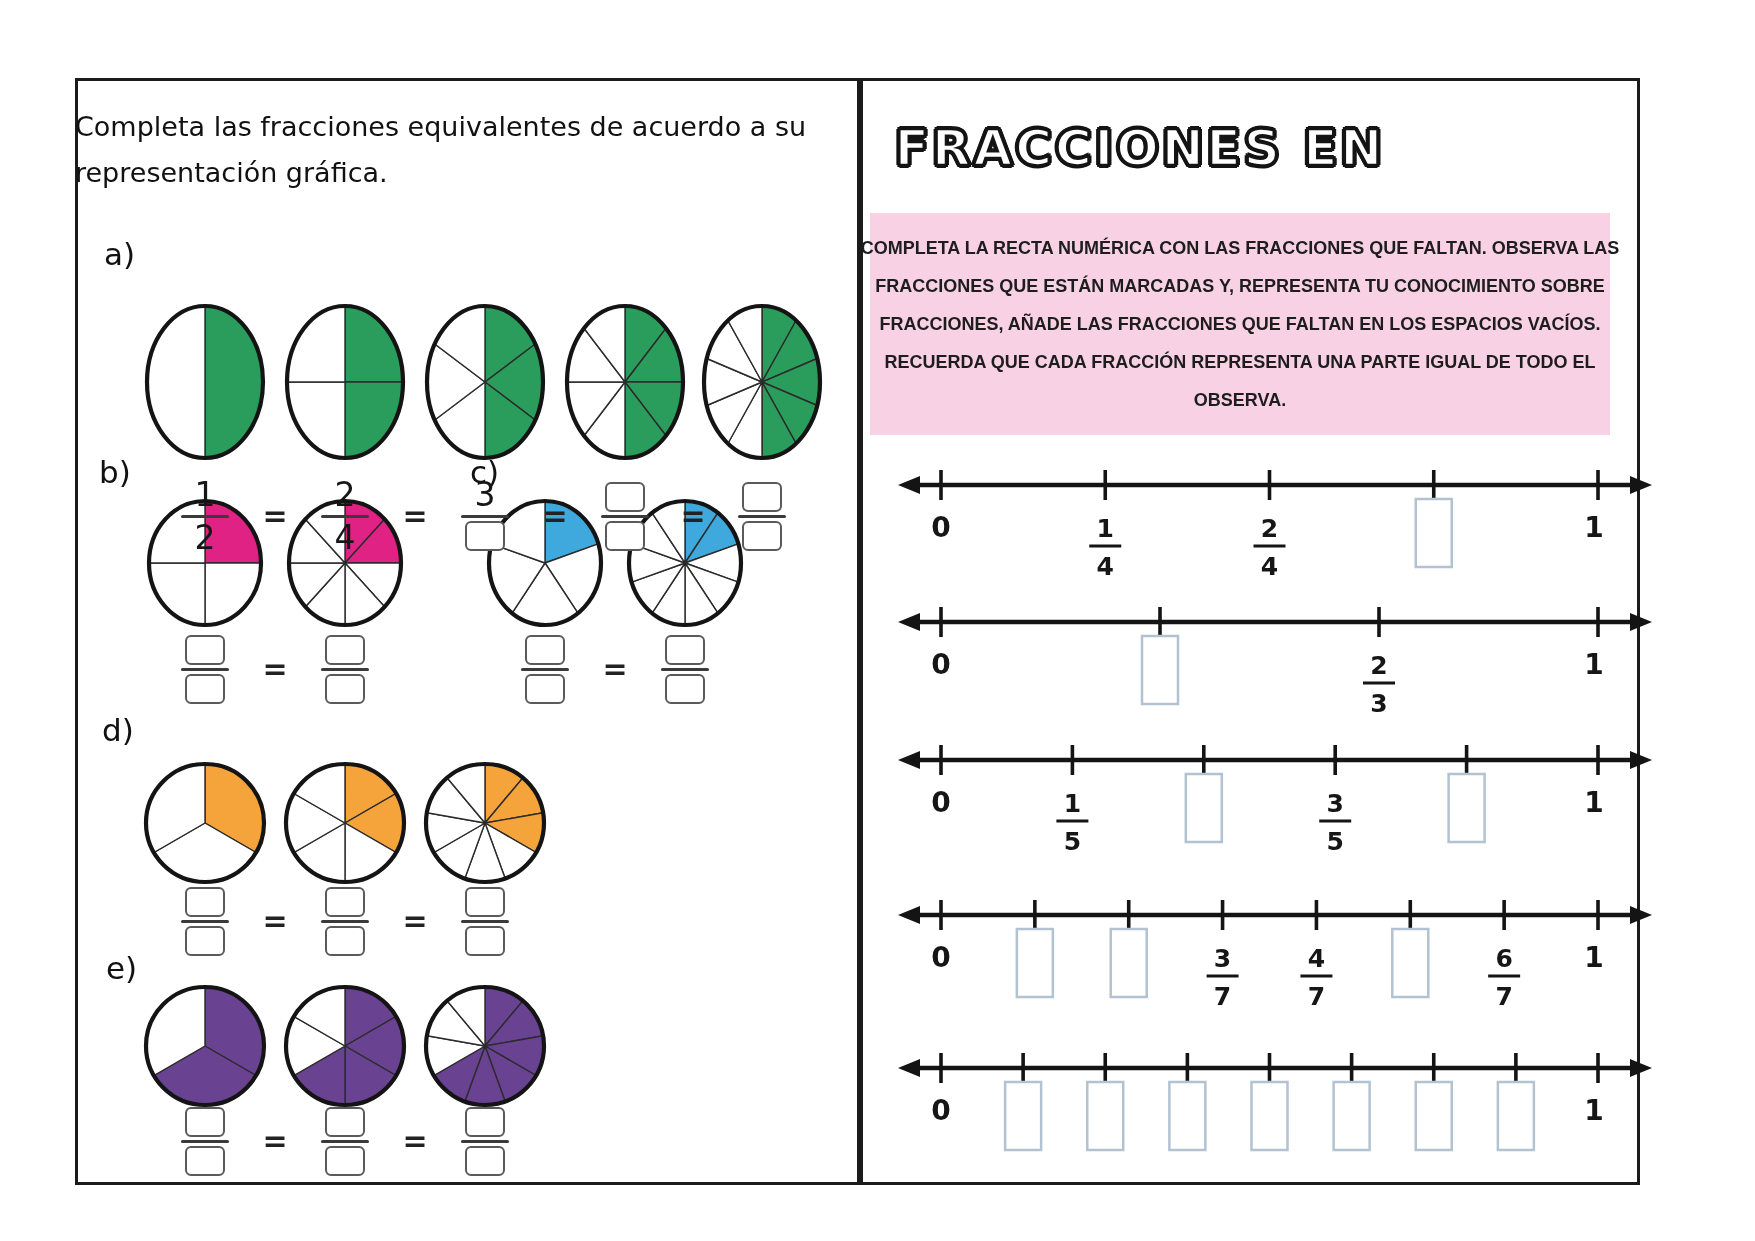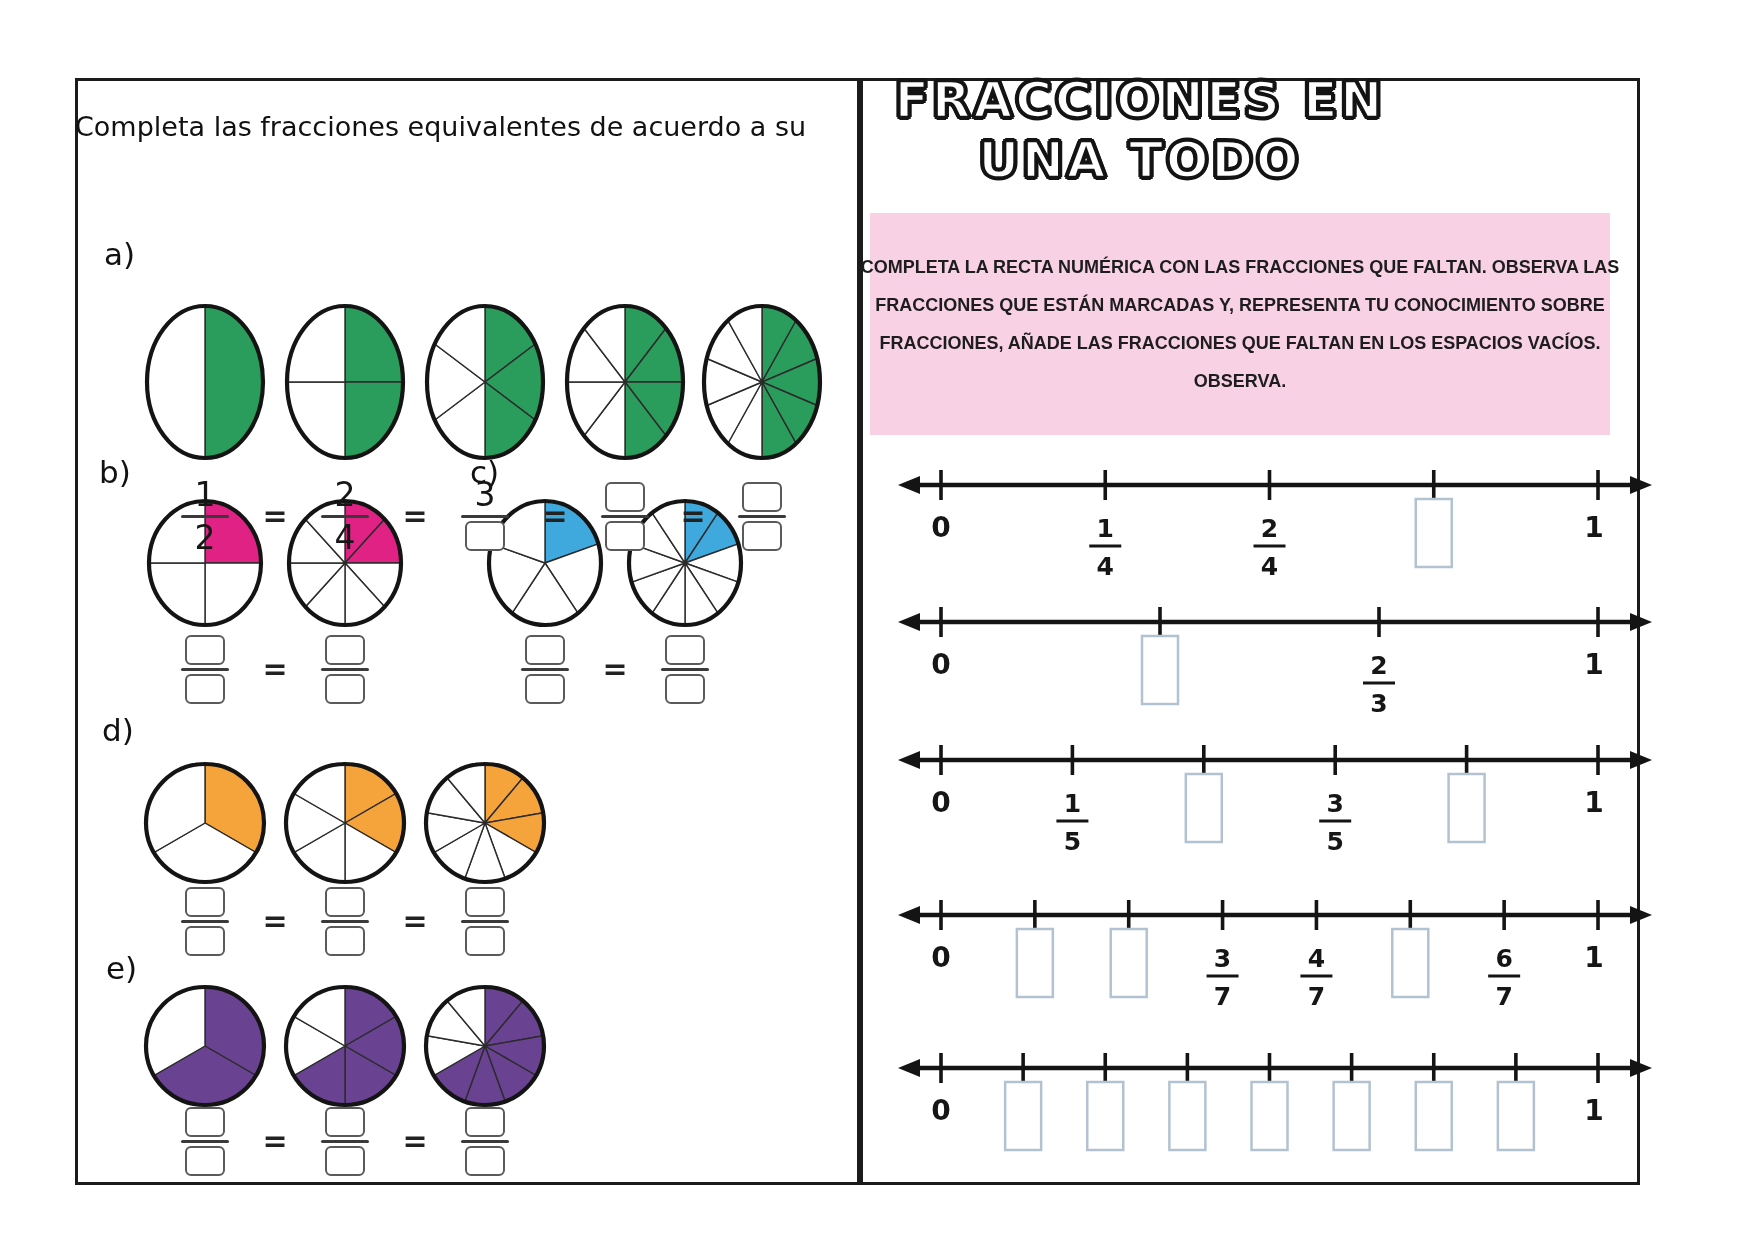--- a/index.html
+++ b/index.html
@@ -15,53 +15,55 @@
   .fnum{height:44px;display:flex;align-items:flex-end;padding-bottom:3px;}
   .fden{height:44px;display:flex;align-items:flex-start;padding-top:3px;}
   .fv{font-size:33px;line-height:34px;}
   .fbar{width:48px;height:3px;background:#3a3a3a;border-radius:2px;}
   .fbox{width:40px;height:30px;border:2.4px solid #5a5a5a;border-radius:6px;background:#fff;box-sizing:border-box;}
   .eq{position:absolute;transform:translate(-50%,-50%);font-size:30px;font-weight:600;color:#222;}
   #right-title{position:absolute;left:880px;top:70px;width:520px;text-align:center;}
   .rt-line{font-weight:800;font-size:50px;line-height:60px;letter-spacing:3px;color:#ffffff;
            -webkit-text-stroke:2.5px #141414;
            text-shadow:2px 2px 0 #141414,-2px 2px 0 #141414,2px -2px 0 #141414,-2px -2px 0 #141414,
-                       0 3px 0 #141414,0 -3px 0 #141414,3px 0 0 #141414,-3px 0 0 #141414;}
+                       0 3px 0 #141414,0 -3px 0 #141414,3px 0 0 #141414,-3px 0 0 #141414;margin-top:48px;}
   #instruction-box{position:absolute;left:870px;top:213px;width:740px;height:222px;
                    display:flex;flex-direction:column;align-items:center;justify-content:center;}
   .ins-line{font-family:"Liberation Sans",sans-serif;font-weight:700;font-size:18px;line-height:38px;
             white-space:nowrap;color:#1d1d1d;letter-spacing:0px;text-align:center;}
 </style>
 </head>
 <body>
 
 <div id="page">
 
   <div class="panel" id="panel-left" style="left:75px;top:78px;width:785px;height:1107px;"></div>
   <div class="panel" id="panel-right" style="left:860px;top:78px;width:780px;height:1107px;"></div>
 
   <div id="left-title">
     <div>Completa las fracciones equivalentes de acuerdo a su</div>
+    <div>representación gráfica.</div>
   </div>
 
   <div class="sec-label" style="left:104px;top:236px;">a)</div>
   <div class="sec-label" style="left:99px;top:454px;">b)</div>
   <div class="sec-label" style="left:470px;top:454px;">c)</div>
   <div class="sec-label" style="left:102px;top:712px;">d)</div>
   <div class="sec-label" style="left:106px;top:950px;">e)</div>
 
   <div id="right-title">
     <div class="rt-line">FRACCIONES EN</div>
     <div class="rt-line">UNA TODO</div>
   </div>
 
   <div id="instruction-box" style="background: rgb(248, 210, 228);">
     <div class="ins-line">COMPLETA LA RECTA NUMÉRICA CON LAS FRACCIONES QUE FALTAN. OBSERVA LAS</div>
     <div class="ins-line">FRACCIONES QUE ESTÁN MARCADAS Y, REPRESENTA TU CONOCIMIENTO SOBRE</div>
     <div class="ins-line">FRACCIONES, AÑADE LAS FRACCIONES QUE FALTAN EN LOS ESPACIOS VACÍOS.</div>
+    <div class="ins-line">RECUERDA QUE CADA FRACCIÓN REPRESENTA UNA PARTE IGUAL DE TODO EL</div>
     <div class="ins-line">OBSERVA.</div>
   </div>
 
   <svg id="scene" width="1755" height="1241" viewBox="0 0 1755 1241">
       <g>
         <path d="M 205 382 L 205.00 306.00 A 58 76 0 0 1 205.00 458.00 Z" fill="#2a9c5c" stroke="#2b2b2b" stroke-width="1.4"></path>
         <path d="M 205 382 L 205.00 458.00 A 58 76 0 0 1 205.00 306.00 Z" fill="#ffffff" stroke="#2b2b2b" stroke-width="1.4"></path>
         <ellipse cx="205" cy="382" rx="58" ry="76" fill="none" stroke="#141414" stroke-width="4.2"></ellipse>
       </g>
       <g>

